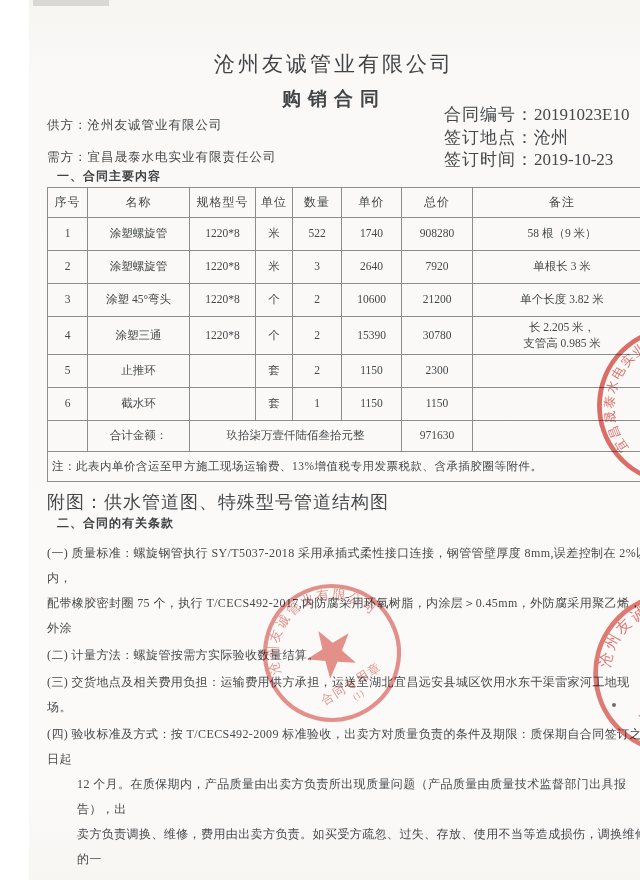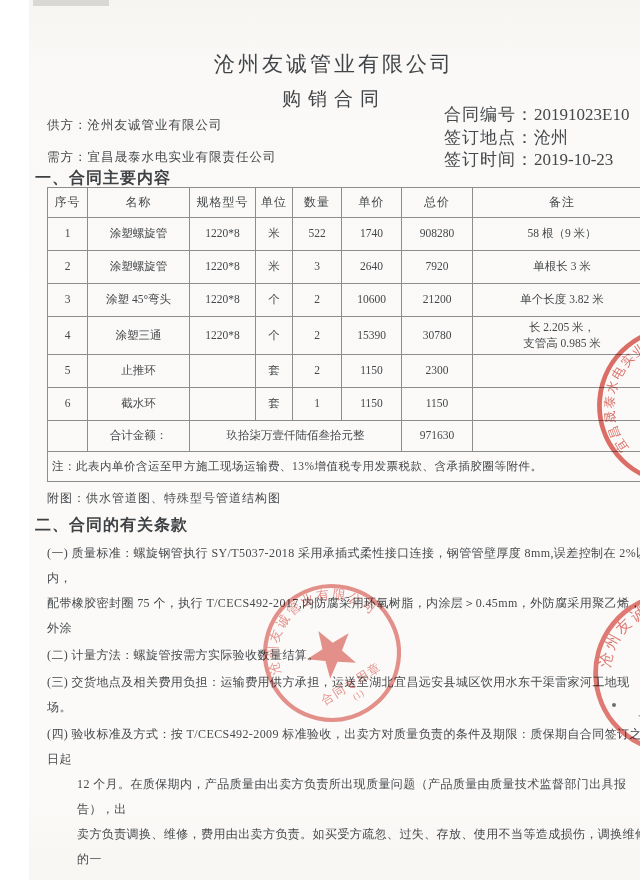--- a/index.html
+++ b/index.html
@@ -11,48 +11,48 @@
     color:#44474a;
     overflow:hidden;
     margin-left:29px;
   }
   .scan-smudge{position:absolute;left:4px;top:0;width:76px;height:6px;background:#d2d1cd;opacity:.8;}
   .scan-speck{position:absolute;left:583px;top:703px;width:4px;height:4px;border-radius:50%;background:#4a4a4a;opacity:.8;}
 
   .company-title{position:absolute;left:0;top:50px;width:610px;text-align:center;
     font-size:21px;letter-spacing:3px;color:#424548;font-weight:500;}
   .doc-title{position:absolute;left:0;top:86px;width:610px;text-align:center;
-    font-size:19px;letter-spacing:7px;color:#424548;font-weight:400;}
+    font-size:19px;letter-spacing:7px;color:#424548;font-weight:700;}
 
   .party-line{position:absolute;left:18px;font-size:12.5px;letter-spacing:1px;color:#45484b;}
   .supplier-line{top:117px;}
   .buyer-line{top:149px;}
   .meta-block{position:absolute;left:415px;top:104px;font-size:17px;line-height:22.5px;color:#45484b;}
   .meta-block .lbl{letter-spacing:1px;}
 
-  .sec-heading{position:absolute;left:6px;font-size:16px;font-weight:bold;color:#3e4144;letter-spacing:1px;}
+  .sec-heading{position:absolute;left:28px;font-size:12px;font-weight:bold;color:#3e4144;letter-spacing:1px;}
   .sec1-heading{top:168px;}
   .sec2-heading{top:515px;}
 
   table.goods{position:absolute;left:18px;top:187px;width:604px;border-collapse:collapse;table-layout:fixed;}
   table.goods td,table.goods th{
     border:1px solid #8d8d8b;
     font-size:11.5px;font-weight:normal;
     text-align:center;vertical-align:middle;
     color:#45484b;padding:1px 2px;white-space:pre-line;line-height:1.35;
   }
   table.goods th{font-size:12px;letter-spacing:1px;}
   tr.r-header{height:30px;}
   tr.r-data{height:33px;}
   tr.r-tall{height:38px;}
   tr.r-total{height:31px;}
   tr.r-note{height:30px;}
   tr.r-note td{text-align:left;padding-left:4px;font-size:11.5px;letter-spacing:.5px;}
 
-  .attachment-line{position:absolute;left:18px;top:490px;font-size:12px;letter-spacing:1px;color:#46494c;}
+  .attachment-line{position:absolute;left:18px;top:490px;font-size:18px;letter-spacing:1px;color:#46494c;}
 
   .clauses{position:absolute;left:18px;top:541px;width:606px;font-size:12px;color:#46494c;}
   .clauses .clause{margin:0 0 2px 0;}
   .clauses .cl-line{line-height:25px;letter-spacing:.4px;}
   .clauses .cl-line.indent{padding-left:30px;}
 
   .stamp{position:absolute;mix-blend-mode:multiply;opacity:.82;pointer-events:none;}
   .stamp svg{display:block;}
   .stamp-buyer{left:560px;top:318px;width:175px;height:175px;transform:rotate(-40deg);}
   .stamp-seller-center{left:227px;top:577px;width:152px;height:152px;transform:rotate(-32deg);opacity:.62;}

